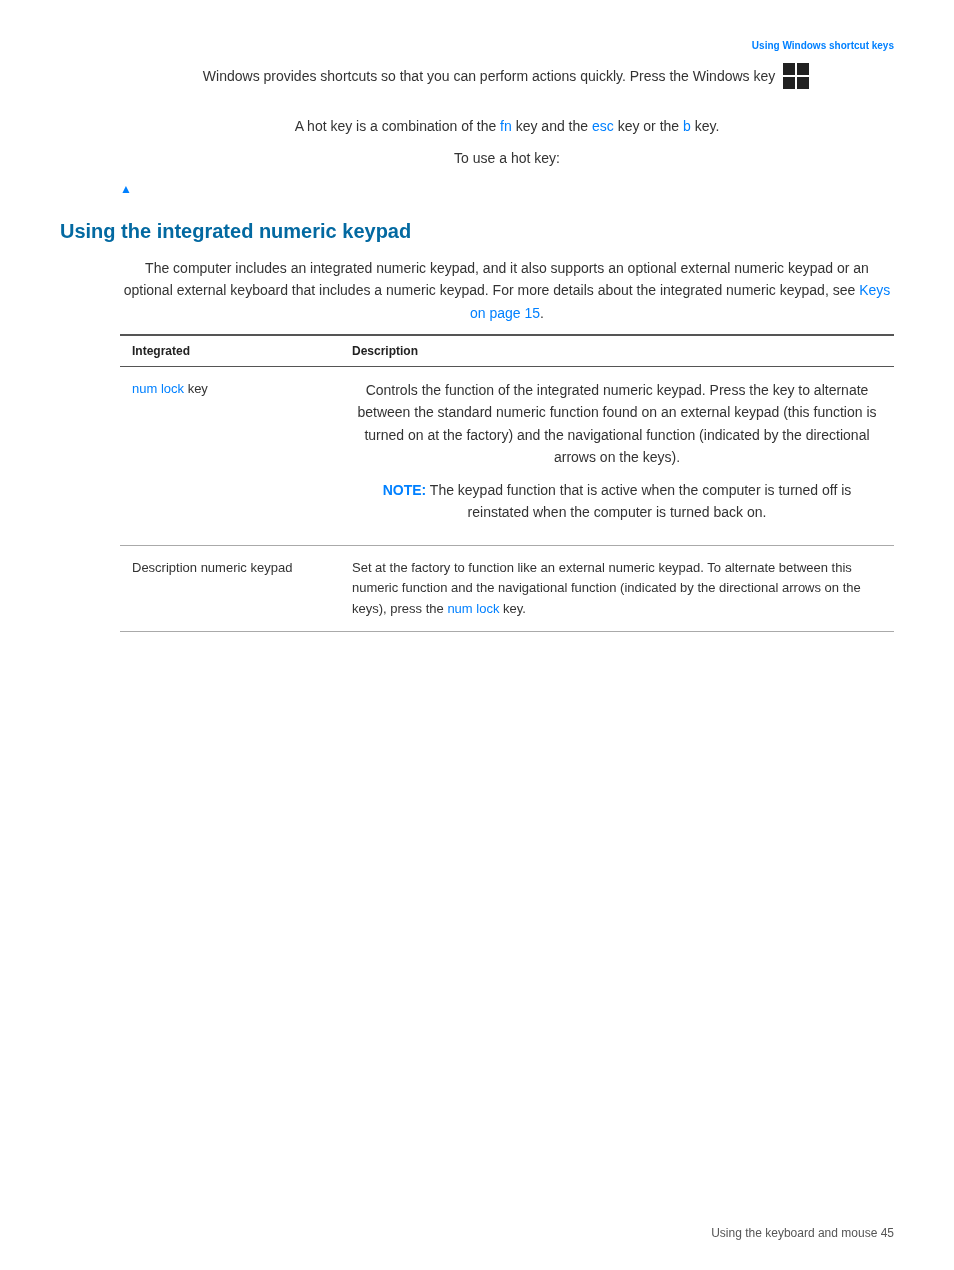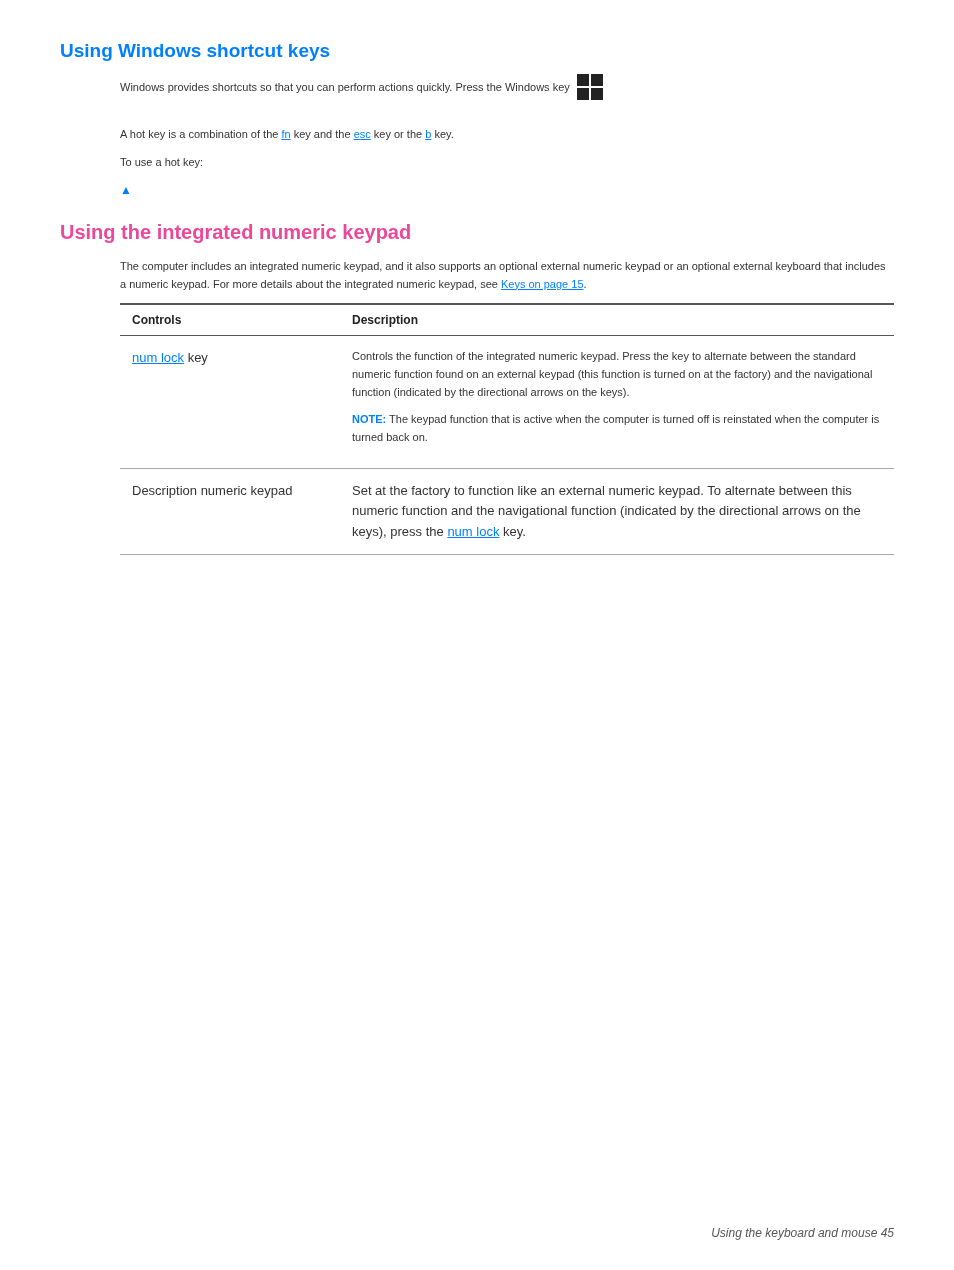--- a/index.html
+++ b/index.html
@@ -13,49 +13,50 @@
       font-family: Arial, Helvetica, sans-serif;
       font-size: 14px;
       color: #333333;
       width: 954px;
       min-height: 1270px;
       padding: 40px 60px 60px 60px;
     }
 
     .section-heading-small {
       color: #0080ff;
-      font-size: 19px;
+      font-size: 10px;
       font-weight: bold;
       margin-bottom: 12px;
+      text-align: right;
     }
 
     .section-heading-large {
-      color: #ec4899;
+      color: #0369a1;
       font-size: 20px;
       font-weight: bold;
       margin-bottom: 14px;
     }
 
     .section {
       margin-bottom: 24px;
     }
 
     .indented {
       margin-left: 60px;
     }
 
     .paragraph {
       line-height: 1.6;
       margin-bottom: 10px;
-      font-size: 11px;
+      font-size: 14px;
+      text-align: center;
     }
 
     .link {
       color: #0080ff;
-      text-decoration: underline;
       cursor: pointer;
     }
 
     .bullet-item {
       display: flex;
       align-items: flex-start;
       margin-bottom: 8px;
     }
 
     .bullet-triangle {
@@ -117,21 +118,20 @@
       font-weight: bold;
       color: #0080ff;
     }
 
     .footer {
       position: absolute;
       bottom: 30px;
       right: 60px;
       font-size: 12px;
       color: #555;
-      font-style: italic;
     }
 
     .integrated-section {
       margin-top: 20px;
     }
   </style>
 </head>
 <body>
 
 <div class="section">
@@ -174,21 +174,21 @@
   <div class="section-heading-large">Using the integrated numeric keypad</div>
   <div class="indented">
     <div class="paragraph">
       <span>The computer includes an integrated numeric keypad, and it also supports an optional external numeric keypad or an optional external keyboard that includes a numeric keypad. For more details about the integrated numeric keypad, see</span>
       <span class="link">Keys on page 15</span><span>.</span>
     </div>
 
     <table>
       <thead>
         <tr>
-          <th>Controls</th>
+          <th>Integrated</th>
           <th>Description</th>
         </tr>
       </thead>
       <tbody>
         <tr>
           <td>
             <span class="link">num lock</span><span> key</span>
           </td>
           <td>
             <p class="paragraph" style="margin-bottom:10px;">Controls the function of the integrated numeric keypad. Press the key to alternate between the standard numeric function found on an external keypad (this function is turned on at the factory) and the navigational function (indicated by the directional arrows on the keys).</p>

